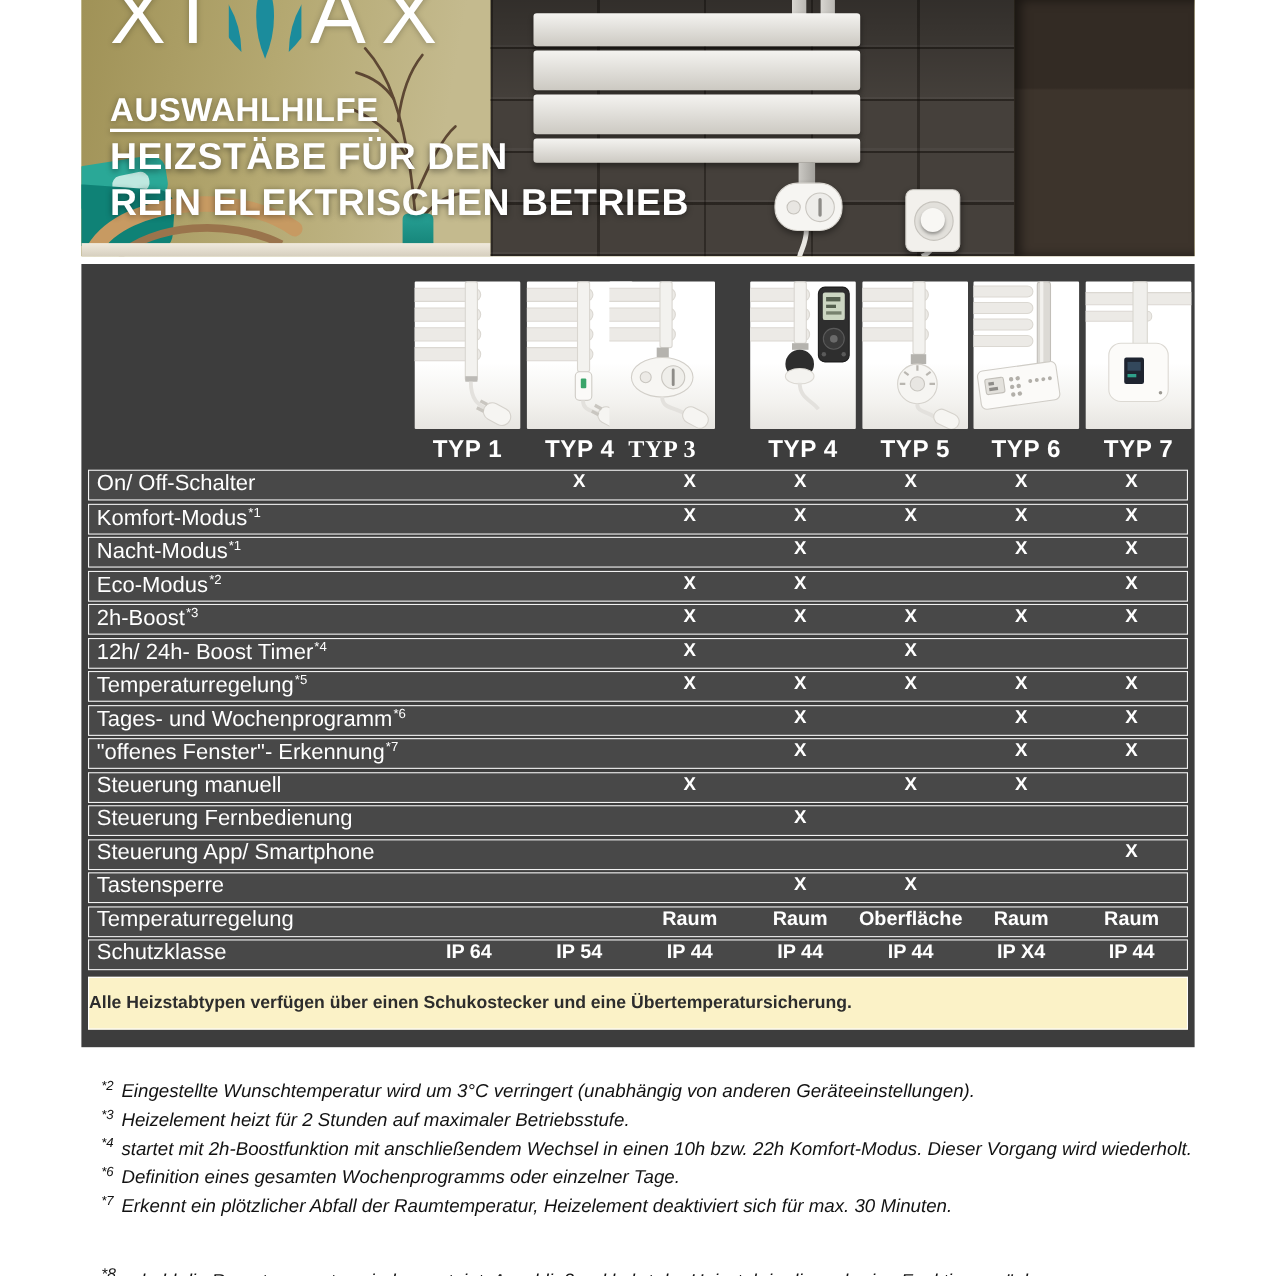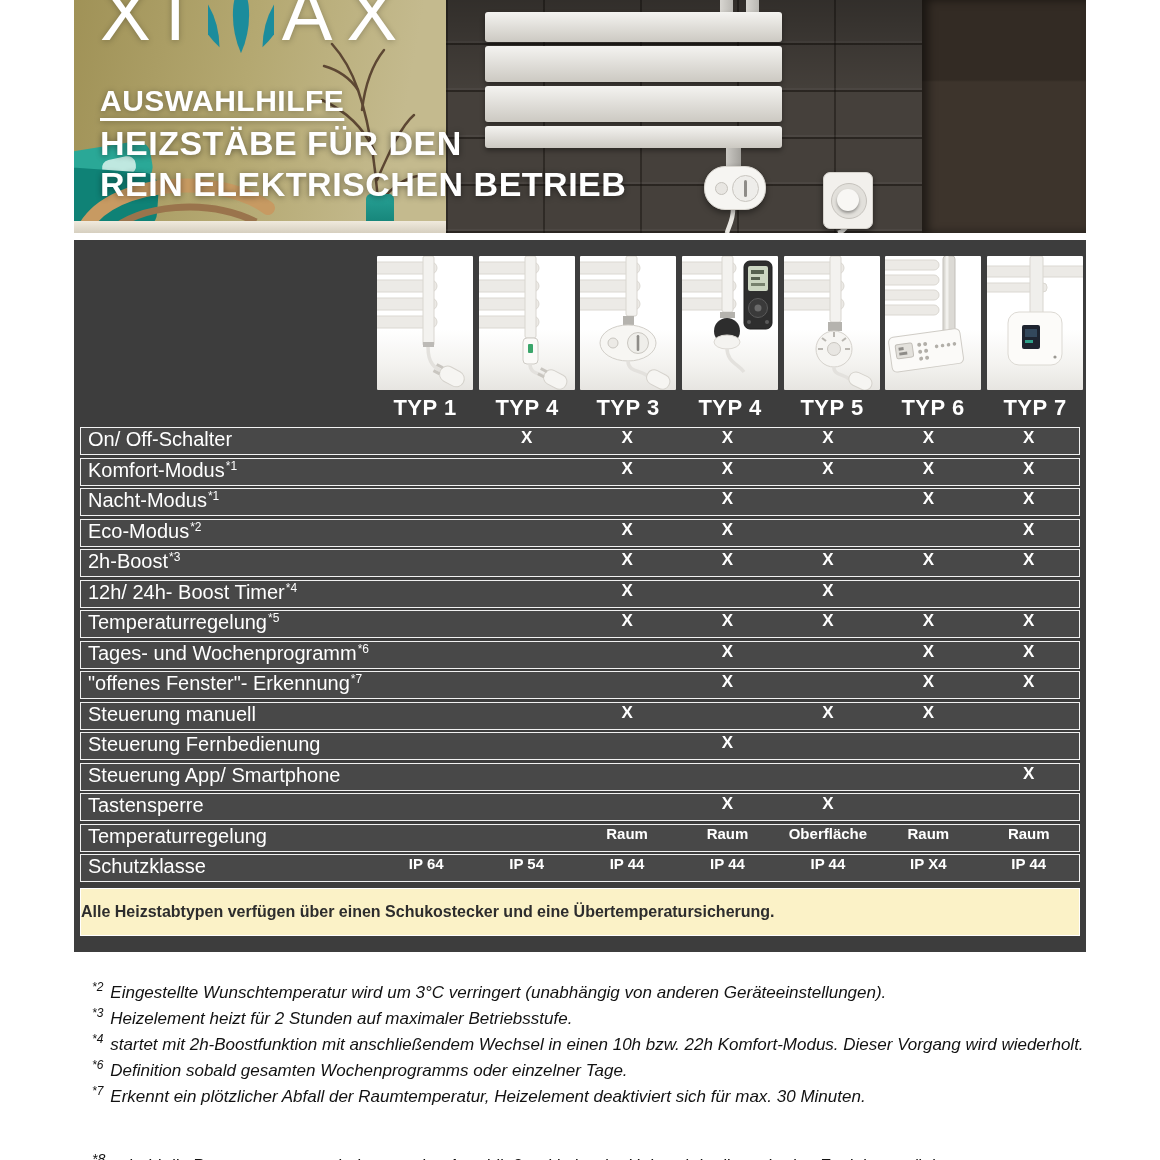--- a/index.html
+++ b/index.html
@@ -45,31 +45,31 @@
      letter-spacing:.5px;text-shadow:0 1px 6px rgba(0,0,0,.35);}
   .banner-title{left:26px;font-size:34px;font-weight:bold;color:#fff;letter-spacing:.5px;
      text-shadow:0 1px 6px rgba(0,0,0,.45);}
   #title1{top:124px;} #title2{top:165px;}
 
   
   #block{position:absolute;left:74px;top:240px;width:1012px;height:712px;background:#3d3d3d;}
   .pbox{position:absolute;top:16px;width:96px;height:134px;border-radius:1px;
      background:linear-gradient(180deg,#ffffff 55%,#f3f2ef 82%,#e7e5e1 100%);}
   .pbox svg{width:100%;height:100%;display:block;}
-  .c0{left:303px;} .c1{left:405px;} .c2{left:506px;} .c3{left:608px;}
+  .c0{left:303px;} .c1{left:405px;} .c2{left:480px;font-family:Liberation Serif, serif;} .c3{left:608px;}
   .c4{left:710px;} .c5{left:811px;} .c6{left:913px;}
   .typ-label{position:absolute;top:155px;width:96px;text-align:center;color:#fff;
      font-size:22px;font-weight:bold;letter-spacing:.5px;}
   #rows{position:absolute;left:6px;top:187px;width:1000px;}
   .frow{display:flex;align-items:flex-start;height:26px;margin-bottom:2.5px;background:#484848;
      border:1px solid #f2f2f2;}
   .flabel{width:288px;padding-left:7px;font-size:20px;color:#fff;white-space:nowrap;overflow:hidden;}
   .flabel sup{font-size:12px;vertical-align:7px;margin-left:1px;}
   .fcell{flex:1;text-align:center;color:#fff;font-weight:bold;font-size:17px;}
-  .fcell.small{font-size:15px;}
+  .fcell.small{font-size:18px;}
   #note{position:absolute;left:6px;top:648px;width:998px;height:46px;border:1px solid #fff;
      background:#fbf2c7;color:#2d2d2d;font-weight:bold;font-size:16px;text-align:left;line-height:46px;}
 
   
   #footnotes{position:absolute;left:92px;top:980px;width:990px;color:#121212;}
   .fnote{height:26px;font-style:italic;font-size:17px;white-space:nowrap;}
   .fnote sup{font-size:12px;font-style:italic;margin-right:7px;}
   #footnote-partial{position:absolute;left:92px;top:1151px;font-style:italic;font-size:17px;color:#121212;white-space:nowrap;}
 </style>
 </head>
@@ -451,18 +451,18 @@
         </div>
       </div>
 
     <div id="note">Alle Heizstabtypen verfügen über einen Schukostecker und eine Übertemperatursicherung.</div>
   </div>
 
   <div id="footnotes">
       <div class="fnote"><sup>*2</sup><span>Eingestellte Wunschtemperatur wird um 3°C verringert (unabhängig von anderen Geräteeinstellungen).</span></div>
       <div class="fnote"><sup>*3</sup><span>Heizelement heizt für 2 Stunden auf maximaler Betriebsstufe.</span></div>
       <div class="fnote"><sup>*4</sup><span>startet mit 2h-Boostfunktion mit anschließendem Wechsel in einen 10h bzw. 22h Komfort-Modus. Dieser Vorgang wird wiederholt.</span></div>
-      <div class="fnote"><sup>*6</sup><span>Definition sobald gesamten Wochenprogramms oder einzelner Tage.</span></div>
+      <div class="fnote"><sup>*6</sup><span>Definition eines gesamten Wochenprogramms oder einzelner Tage.</span></div>
       <div class="fnote"><sup>*7</sup><span>Erkennt ein plötzlicher Abfall der Raumtemperatur, Heizelement deaktiviert sich für max. 30 Minuten.</span></div>
     </div>
   <div id="footnote-partial"><sup>*8</sup> <span>sobald die Raumtemperatur wieder ansteigt. Anschließend kehrt der Heizstab in die vorherige Funktion zurück.</span></div>
 
 </div>
 
 </body></html>

